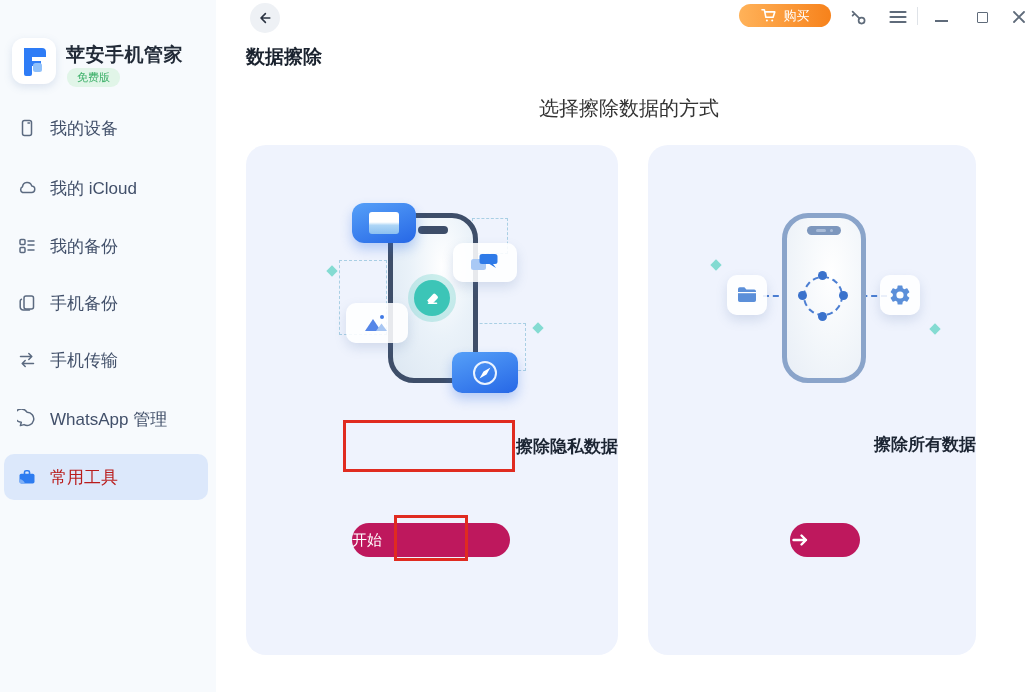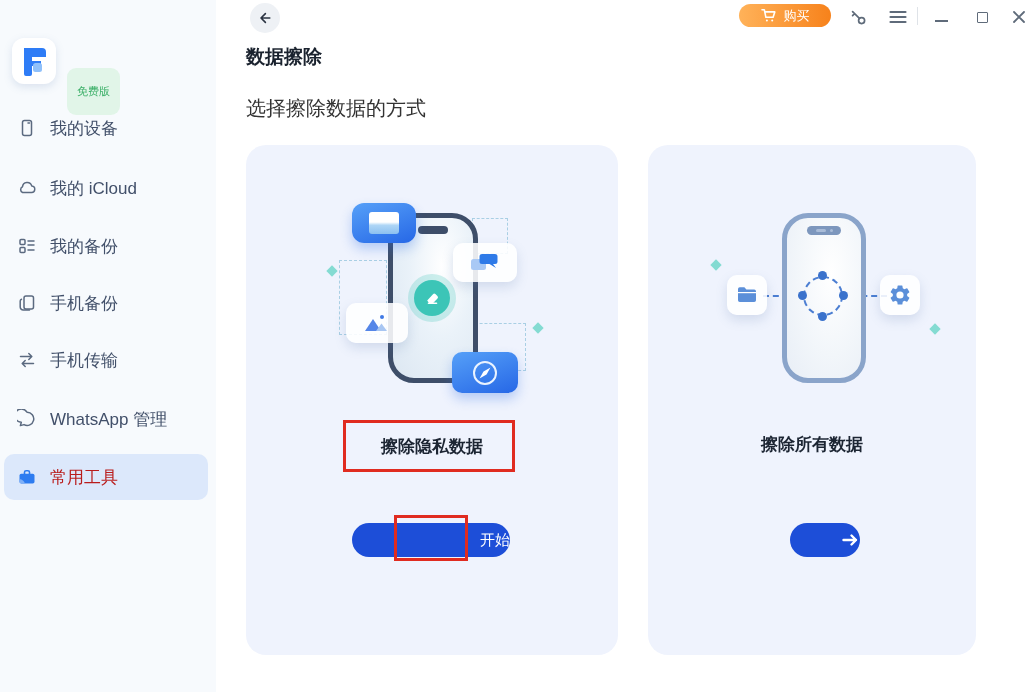--- a/index.html
+++ b/index.html
@@ -6,50 +6,50 @@
   html,body { width:1032px; height:692px; }
   body { font-family:"Liberation Sans","DejaVu Sans",sans-serif; background:#fff; overflow:hidden; }
   .window { position:relative; width:1032px; height:692px; background:#fff; }
 
   
   .sidebar { position:absolute; left:0; top:0; width:216px; height:692px; background:#f7fafd; }
   .logo-tile { position:absolute; left:12px; top:38px; width:44px; height:46px; background:#fff; border-radius:12px;
                box-shadow:0 3px 8px rgba(90,120,170,.18); display:flex; align-items:center; justify-content:center; }
   .app-title { position:absolute; left:66px; top:42px; font-size:19px; font-weight:bold; color:#222b38; letter-spacing:.5px; }
   .app-badge { position:absolute; left:67px; top:68px; font-size:11px; color:#3db069; background:#e1f5e8;
-               padding:16px 10px; border-radius:9px; }
+               padding:2px 10px; border-radius:9px; }
   .nav-item { position:absolute; left:4px; width:204px; height:46px; border-radius:10px; display:flex;
               align-items:center; padding-left:13px; cursor:pointer; }
   .nav-item .ni-icon { width:20px; height:20px; margin-right:13px; flex:0 0 auto; }
   .nav-item .ni-label { font-size:17px; color:#42506a; }
   .nav-item.selected { background:#dce8fb; }
   .nav-item.selected .ni-label { color:#b91c1c; }
 
   
   .back-btn { position:absolute; left:250px; top:3px; width:30px; height:30px; border-radius:50%;
               background:#eef1f5; display:flex; align-items:center; justify-content:center; cursor:pointer; }
   .buy-btn { position:absolute; left:739px; top:4px; width:92px; height:23px; border-radius:12px;
              background:linear-gradient(90deg,#ffb259,#f7821b); display:flex; align-items:center; justify-content:center;
              gap:7px; cursor:pointer; }
   .buy-label { color:#fff; font-size:13px; }
   .tb-icon { position:absolute; top:6px; width:22px; height:22px; display:flex; align-items:center; justify-content:center; cursor:pointer; }
   .tb-divider { position:absolute; left:917px; top:7px; width:1px; height:18px; background:#dfe3e8; }
   .glyph-min { width:13px; height:2px; background:#5f6b7a; margin-top:8px; }
   .glyph-max { width:11px; height:11px; border:1.7px solid #5f6b7a; border-radius:1px; }
 
   .page-title { position:absolute; left:246px; top:44px; font-size:19px; font-weight:bold; color:#1a222e; }
-  .main-heading { position:absolute; left:246px; top:95px; width:766px; text-align:left; font-size:20px; color:#333; }
+  .main-heading { position:absolute; left:246px; top:95px; width:766px; text-align:center; font-size:20px; color:#333; }
 
   
   .card { position:absolute; top:145px; height:510px; background:#eff3fd; border-radius:20px; cursor:pointer; }
   .card-left { left:246px; width:372px; }
   .card-right { left:648px; width:328px; }
-  .card-label { position:absolute; left:0; width:100%; text-align:center; font-size:17px; font-weight:bold; color:#1c2533; }
-  .pill-btn { position:absolute; height:34px; border-radius:17px; background:#1d4ed8; display:flex; align-items:center;
-              justify-content:flex-end; cursor:pointer; }
+  .card-label { position:absolute; left:0; width:100%; text-align:right; font-size:17px; font-weight:bold; color:#1c2533; }
+  .pill-btn { position:absolute; height:34px; border-radius:17px; background:#be185d; display:flex; align-items:center;
+              justify-content:flex-start; cursor:pointer; }
   .pill-btn .pill-label { color:#fff; font-size:15px; }
   .annotation { position:absolute; border:3px solid #e02b20; pointer-events:none; z-index:20; }
 
   
   .abs { position:absolute; }
   .phone { border-radius:26px; z-index:2; }
   .phone-notch { position:absolute; top:8px; left:50%; transform:translateX(-50%); border-radius:5px; }
   .tile { border-radius:10px; display:flex; align-items:center; justify-content:center; z-index:3; }
   .tile-white { background:rgba(255,255,255,.88); box-shadow:0 5px 12px rgba(90,120,170,.20); }
   .tile-blue { background:linear-gradient(160deg,#56a0f8,#2667e6); box-shadow:0 6px 12px rgba(46,110,230,.30); }
@@ -62,20 +62,21 @@
 
 <div class="window">
 
   <div class="sidebar">
     <div class="logo-tile">
       <svg width="28" height="30" viewBox="0 0 28 30">
         <path d="M4 2h18a4 4 0 0 1 4 4v5H12v4h9v5h-9v8a2 2 0 0 1-2 2H6a2 2 0 0 1-2-2V2z" fill="#2e7cf6"></path>
         <rect x="13" y="17" width="9" height="9" rx="2.5" fill="#8fc0fa"></rect>
       </svg>
     </div>
+    <div class="app-title">苹安手机管家</div>
     <div class="app-badge">免费版</div>
 
     <div class="nav-item" style="top:105px">
       <svg class="ni-icon" viewBox="0 0 20 20">
         <rect x="5.5" y="2.5" width="9" height="15" rx="2" fill="none" stroke="#5b6a80" stroke-width="1.5"></rect>
         <line x1="11" y1="5" x2="12.5" y2="5" stroke="#5b6a80" stroke-width="1.5" stroke-linecap="round"></line>
       </svg>
       <span class="ni-label">我的设备</span>
     </div>
     <div class="nav-item" style="top:165px">

